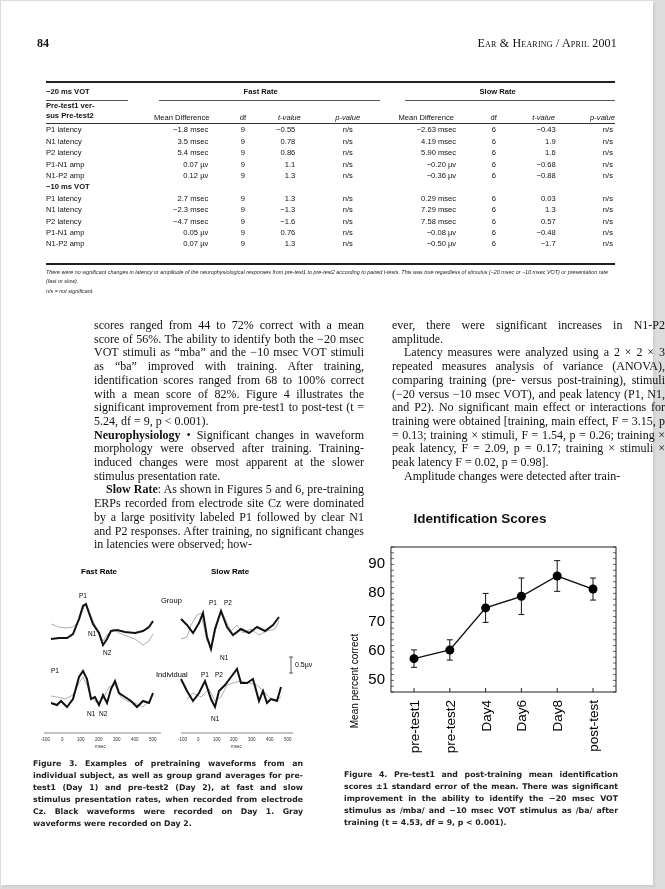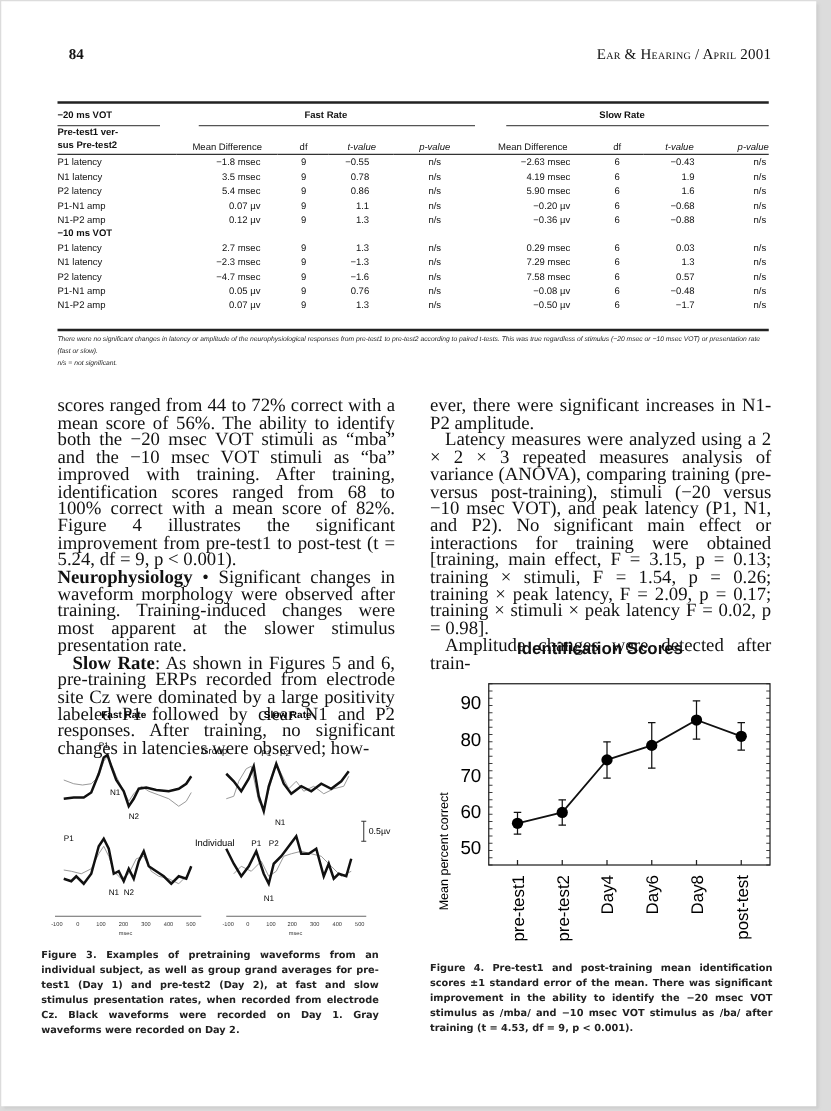--- a/index.html
+++ b/index.html
@@ -1,32 +1,32 @@
 <!DOCTYPE html>
 <html><head>
 <meta charset="utf-8">
 <style>
   html, body { margin:0; padding:0; }
   body { width:665px; height:889px; background:#dcdcdc; position:relative; overflow:hidden; font-family:"Liberation Serif", serif; color:#111; }
   .page { position:absolute; left:1px; top:1px; width:652px; height:884px; background:#fff; box-shadow:2px 2px 2px #cfcfcf; }
   .abs { position:absolute; }
   .runhead { top:35px; font-size:12px; font-weight:bold; font-family:"Liberation Serif", serif; }
-  .runhead.left { left:54px; }
+  .runhead.left { left:36px; }
   .runhead.right { right:36px; font-weight:normal; font-variant:small-caps; letter-spacing:0.2px; }
   .tcap { left:45px; top:67px; font-family:"Liberation Sans", sans-serif; font-size:8.3px; font-weight:bold; }
   .rule { position:absolute; left:45px; width:569px; background:#222; }
   table.t1 { position:absolute; left:45px; top:84px; width:569px; border-collapse:collapse; font-family:"Liberation Sans", sans-serif; font-size:7.6px; }
   table.t1 td, table.t1 th { padding:0; line-height:11.4px; white-space:nowrap; font-weight:normal; }
   table.t1 th.grp { font-weight:bold; text-align:center; }
   table.t1 .hb { font-weight:bold; text-align:left; }
   table.t1 .c { text-align:center; }
   table.t1 .num { text-align:right; }
   .u1 { display:block; height:1px; background:#555; margin:3px 0 0 0; }
   .tnote { left:45px; top:267px; width:572px; font-family:"Liberation Sans", sans-serif; font-size:5.4px; font-style:italic; line-height:9.4px; color:#222; }
-  .body-text { font-size:15px; line-height:13.7px; text-align:justify; }
+  .body-text { font-size:12px; line-height:13.7px; text-align:justify;margin-left:48px; }
   .col-left { left:45px; top:318px; width:270px; }
   .col-right { left:343px; top:318px; width:273px; }
   .body-text p { margin:0; }
   .indent { text-indent:12px; }
   .fig-cap { font-family:"DejaVu Sans", sans-serif; font-size:7.8px; font-weight:bold; line-height:12px; color:#222; }
   .cap3 { left:32px; top:757px; width:270px; text-align:justify; }
   .cap4 { left:343px; top:768px; width:274px; text-align:justify; }
   .chart-title { left:343px; top:510px; width:272px; text-align:center; font-family:"Liberation Sans", sans-serif; font-size:13.5px; font-weight:bold; }
   svg text { font-family:"Liberation Sans", sans-serif; }
 </style>

